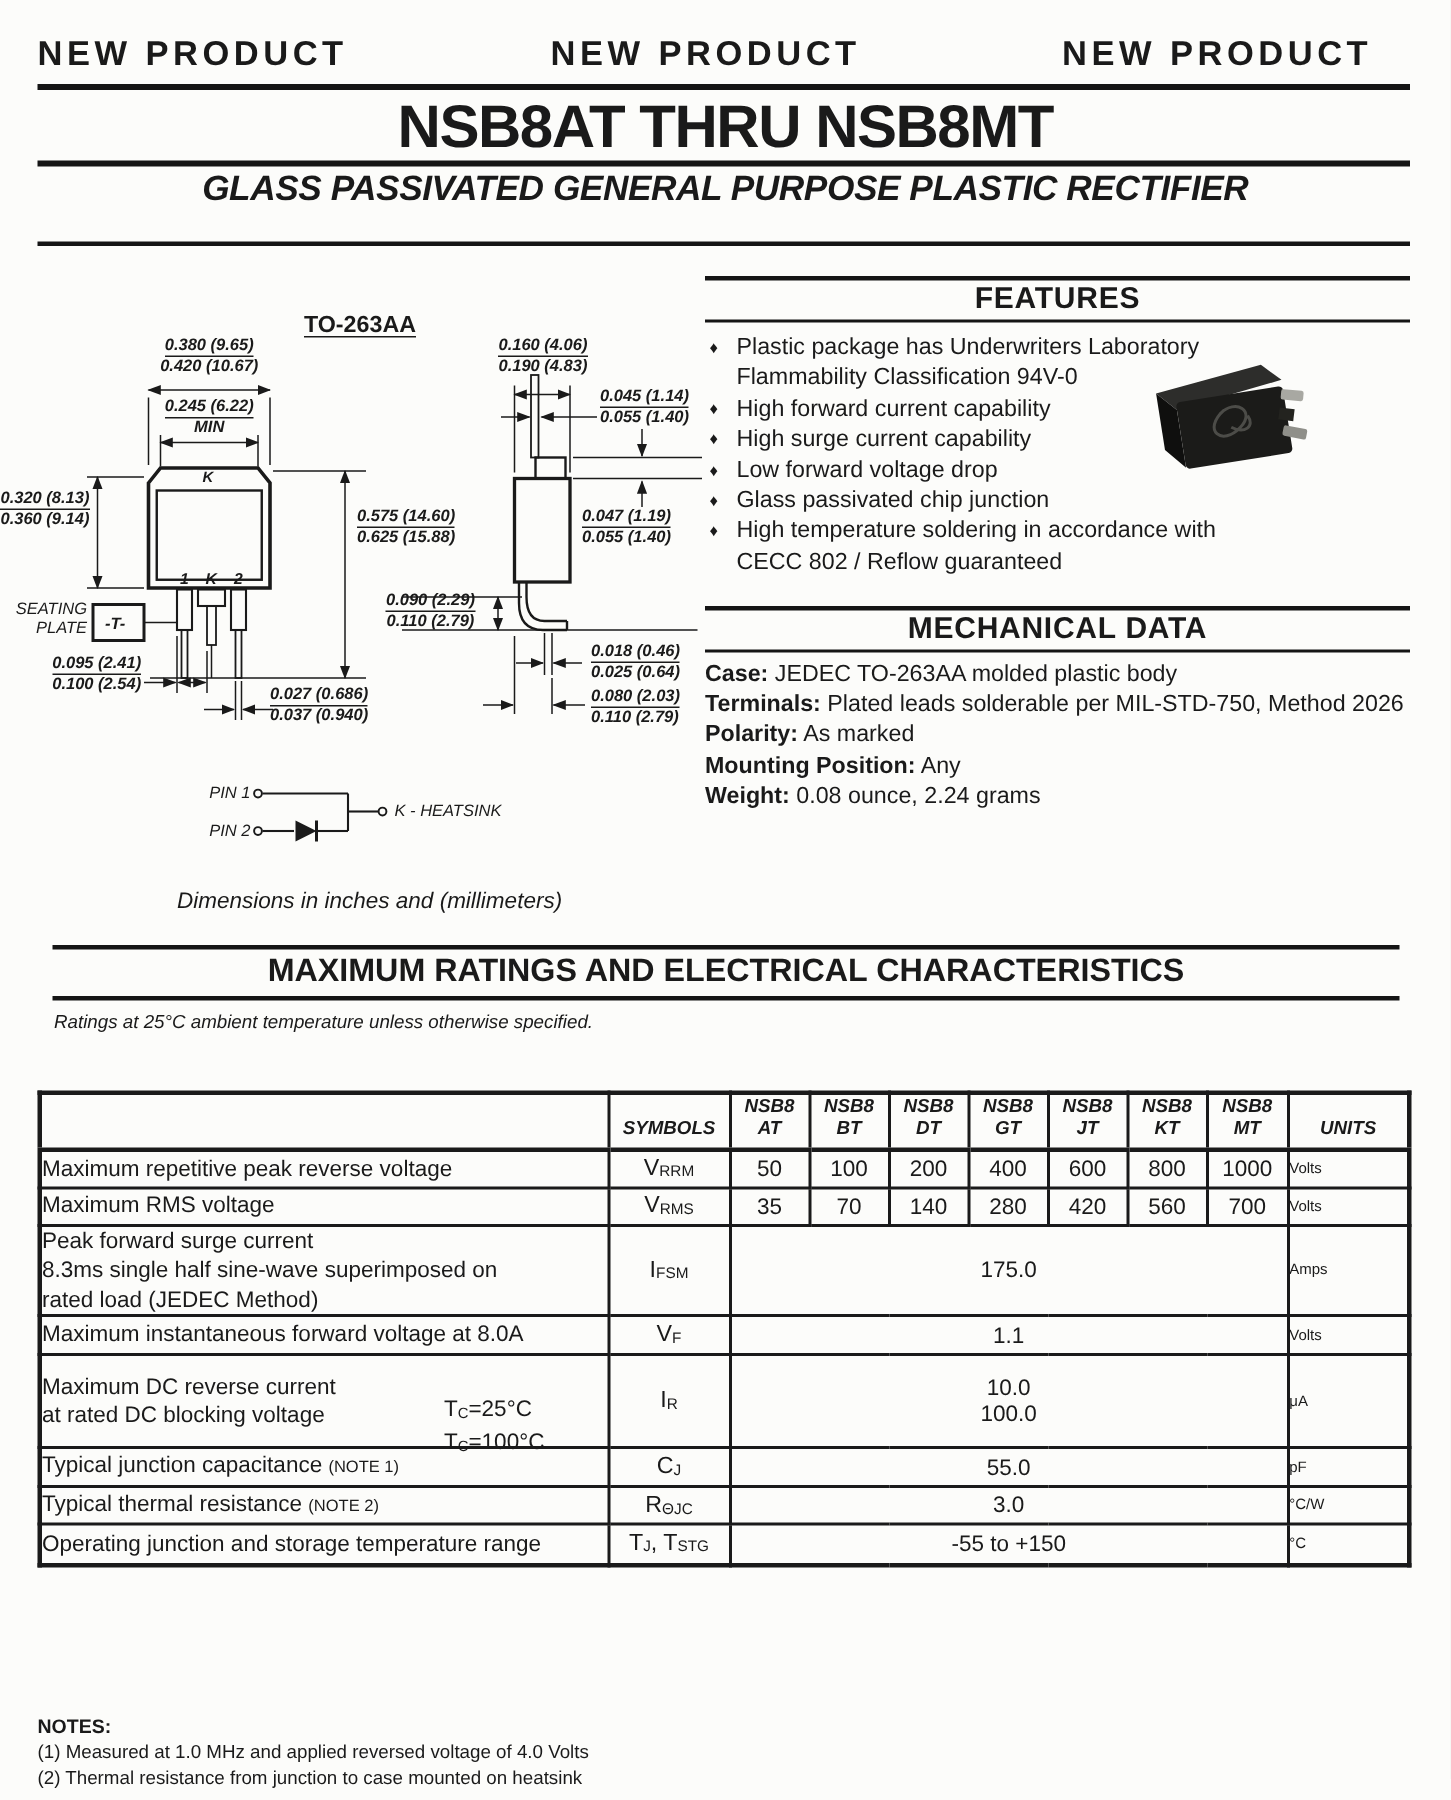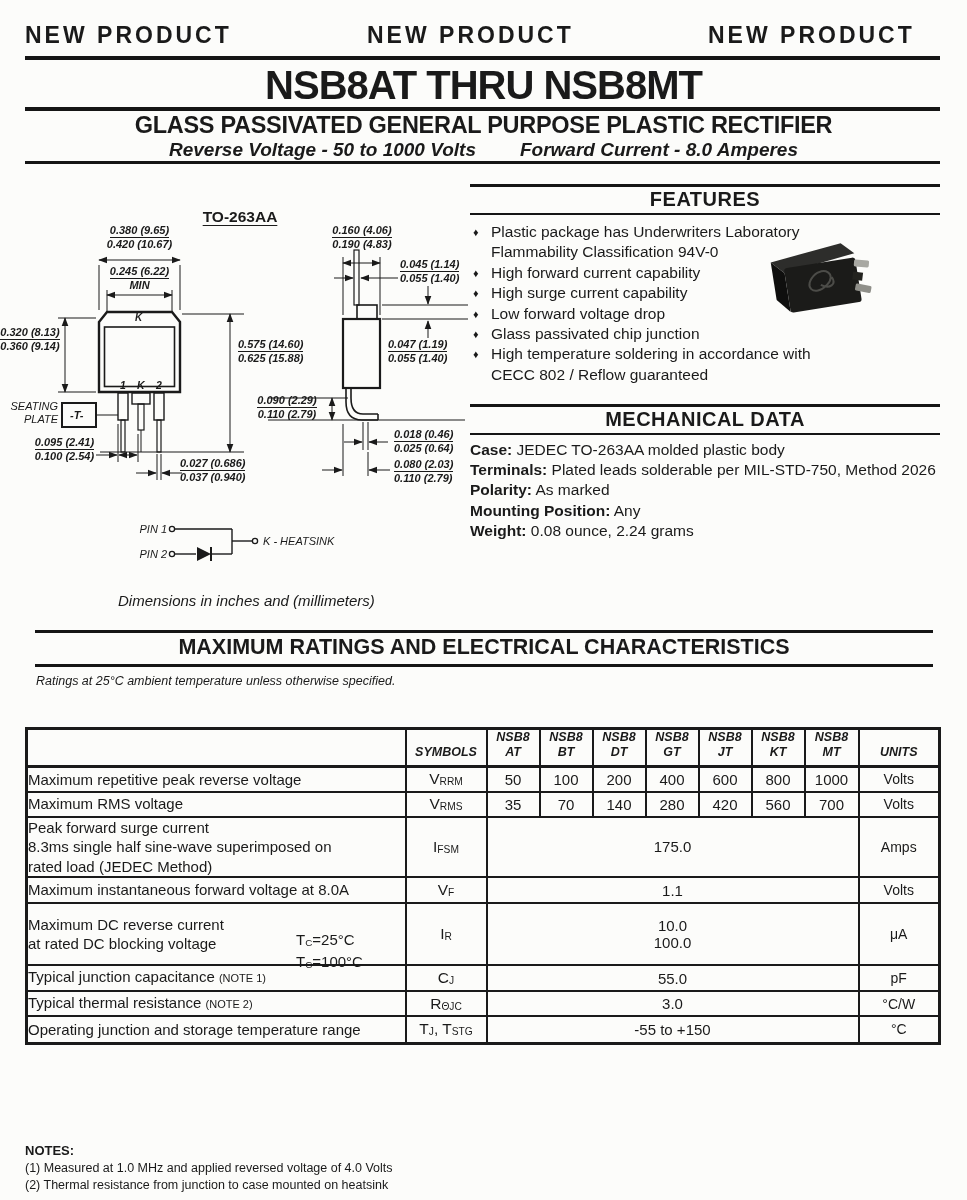--- a/index.html
+++ b/index.html
@@ -4,21 +4,21 @@
 <style>
   html,body{margin:0;padding:0;}
   body{background:#e8e8e4;}
   .page{position:relative;width:967px;height:1200px;background:#fcfcfa;margin:0 auto;
         font-family:"Liberation Sans","DejaVu Sans",sans-serif;color:#1a1a1a;overflow:hidden;}
   .np{position:absolute;top:22px;font-weight:700;font-size:23px;letter-spacing:3px;}
   .rule{position:absolute;left:25px;width:915px;background:#151515;}
   .doc-title{position:absolute;top:63px;left:0;width:967px;text-align:center;
              font-size:40px;font-weight:700;letter-spacing:-1px;}
   .doc-sub{position:absolute;top:112px;left:0;width:967px;text-align:center;
-           font-size:23.5px;font-weight:700;letter-spacing:-0.3px;}
+           font-size:23.5px;font-weight:700;letter-spacing:-0.3px;font-style:italic;}
   .volts{position:absolute;top:139px;left:0;width:967px;text-align:center;
          font-size:19px;font-weight:700;font-style:italic;}
   .volts span{margin:0 22px;}
   .pkg-title{position:absolute;left:165px;top:183px;width:150px;text-align:center;
              font-weight:700;font-size:15.5px;text-decoration:underline;text-underline-offset:3px;margin-top:25px;}
   .drawing{position:absolute;left:0;top:210px;width:475px;height:400px;}
   .dim{position:absolute;font-style:italic;font-size:11px;line-height:13px;text-align:center;color:#1a1a1a;font-weight:bold;}
   .dim .du{display:inline-block;border-bottom:1px solid #1a1a1a;padding-bottom:0px;}
   .dim.la{text-align:left;}
   .dim div{white-space:nowrap;}
@@ -43,43 +43,40 @@
   table.ratings{position:absolute;left:25px;top:727px;width:913px;border-collapse:collapse;
                 table-layout:fixed;border:3px solid #1a1a1a;}
   table.ratings th,table.ratings td{border:2px solid #1a1a1a;padding:0;vertical-align:middle;}
   table.ratings thead th{border-bottom:3px solid #1a1a1a;font-style:italic;font-size:12.5px;
                          font-weight:700;line-height:15px;vertical-align:bottom;padding-bottom:5px;}
   td.dcell{font-size:15px;text-align:left;padding:0 6px 0 8px;position:relative;}
   td.dcell .ln{line-height:19.5px;}
   td.dcell .conds{position:absolute;left:268px;top:26px;line-height:19px;}
   td.scell{text-align:center;font-size:15.5px;}
   td.vcell{text-align:center;font-size:15px;}
-  td.ucell{text-align:center;font-size:14px;}
+  td.ucell{text-align:left;font-size:10px;}
   .sb{font-size:0.66em;vertical-align:-0.13em;letter-spacing:0;}
   .nt{font-size:11px;}
   .notes{position:absolute;left:25px;top:1142px;font-size:12.5px;line-height:17.5px;}
   .notes .nt-title{font-weight:700;font-size:13px;}
   svg text{font-family:"Liberation Sans","DejaVu Sans",sans-serif;}
 </style>
 </head>
 <body>
 
 <div class="page">
 
   <div class="np" style="left:25px">NEW PRODUCT</div>
   <div class="np" style="left:367px">NEW PRODUCT</div>
   <div class="np" style="left:708px">NEW PRODUCT</div>
 
   <div class="rule" style="top:56px;height:4px"></div>
   <h1 class="doc-title" style="margin:0">NSB8AT THRU NSB8MT</h1>
   <div class="rule" style="top:107px;height:4px"></div>
   <div class="doc-sub">GLASS PASSIVATED GENERAL PURPOSE PLASTIC RECTIFIER</div>
-  <div class="volts">
-    <span>Reverse Voltage - 50 to 1000 Volts</span><span>Forward Current - 8.0 Amperes</span>
-  </div>
   <div class="rule" style="top:161px;height:3px"></div>
 
   <div class="pkg-title">TO-263AA</div>
 
   <div class="drawing">
     <svg width="475" height="400" viewBox="0 0 475 400">
       <defs>
         <marker id="ah" markerWidth="9" markerHeight="8" refX="8.2" refY="4" orient="auto" markerUnits="userSpaceOnUse">
           <polygon points="0,0.6 9,4 0,7.4" fill="#1a1a1a"></polygon>
         </marker>

